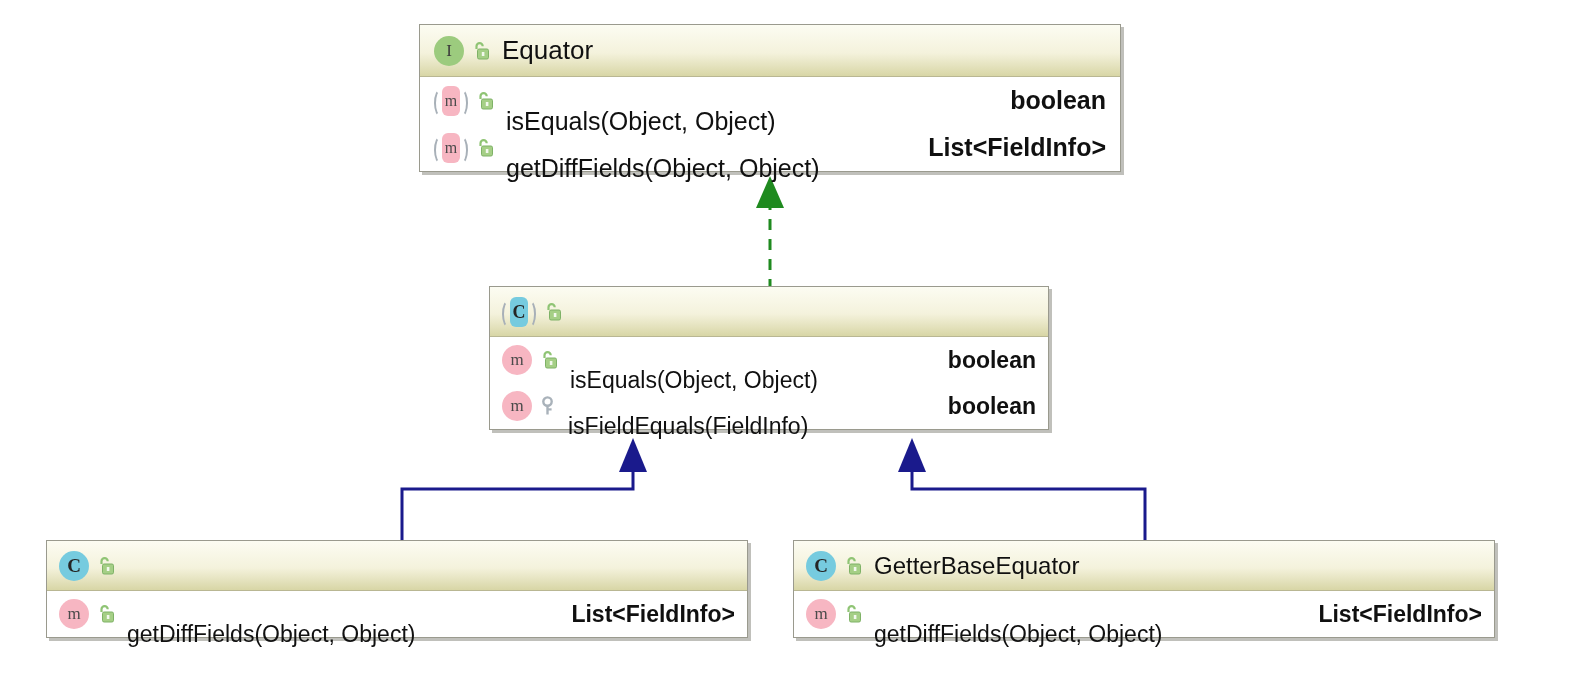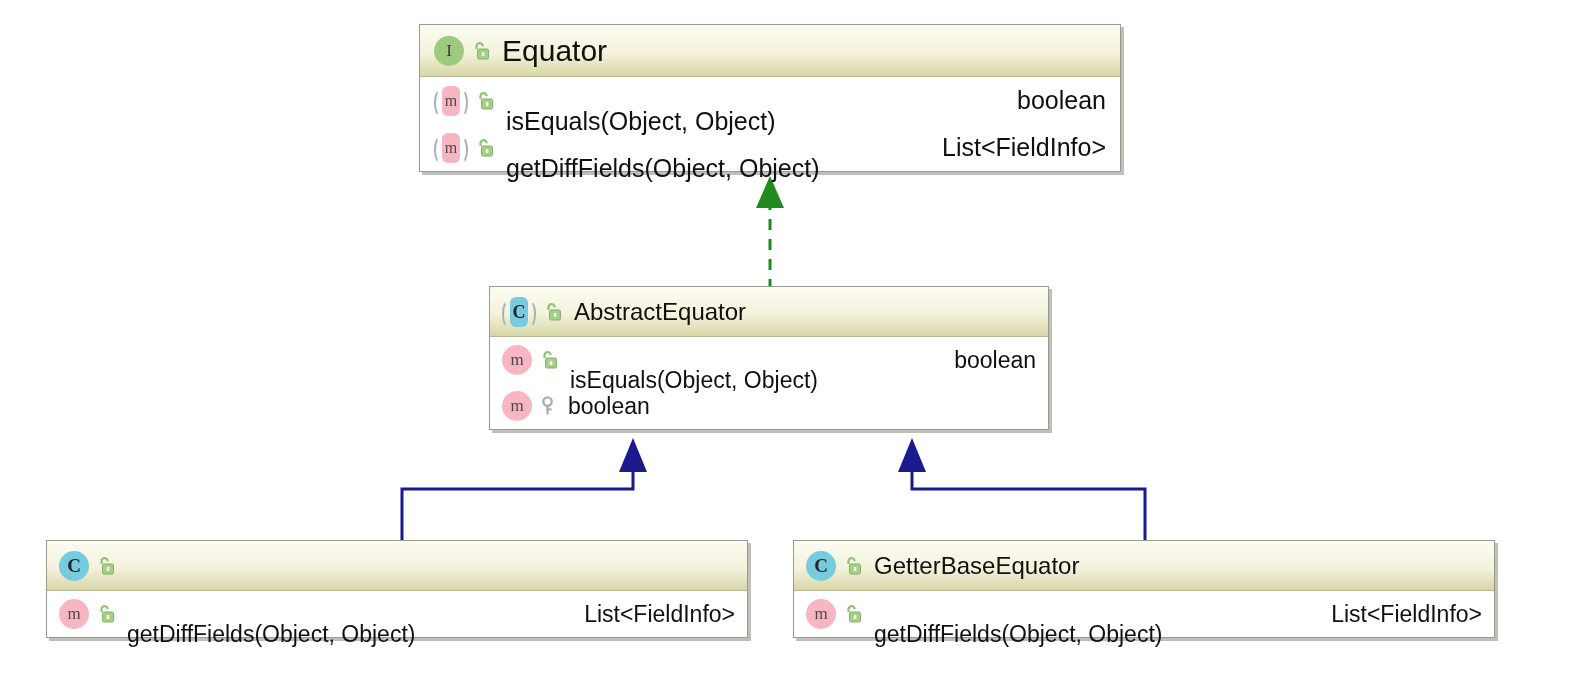--- a/index.html
+++ b/index.html
@@ -42,29 +42,30 @@
     white-space: nowrap;
     overflow: hidden;
     color: #101010;
     margin-top: 41px;
   }
   .member-ret {
     flex: 0 0 auto;
     white-space: nowrap;
     color: #101010;
     text-align: right;
+    font-weight: bold;
   }
   .class-name {
     white-space: nowrap;
     color: #101010;
   }
 
   
   .big .uml-header   { height: 52px;  padding: 0 14px; }
-  .big .class-name   { font-size: 30px; }
+  .big .class-name   { font-size: 26px; }
   .big .uml-member   { height: 47px;  padding: 0 14px; }
   .big .member-sig,
   .big .member-ret   { font-size: 25px; }
 
   .mid .uml-header   { height: 50px;  padding: 0 12px; }
   .mid .class-name   { font-size: 24px; }
   .mid .uml-member   { height: 46px;  padding: 0 12px; }
   .mid .member-sig,
   .mid .member-ret   { font-size: 23px; }
 
@@ -249,21 +250,20 @@
       </span>
       <span class="icon-gap"></span>
       <span class="icon ico-lock-public">
         <svg width="17" height="20" viewBox="0 0 17 20">
           <path d="M4.5 8 V5.2 a3.1 3.1 0 0 1 6.2 0" fill="none" stroke="#8fc474" stroke-width="2.2"></path>
           <rect x="5.5" y="8" width="11" height="10" rx="1.6" fill="#a5cf86" stroke="#7fb267" stroke-width="1"></rect>
           <rect x="9.8" y="11" width="2.6" height="4" fill="#ffffff" opacity="0.85"></rect>
         </svg>
       </span>
       <span class="icon-gap-wide"></span>
-      <span class="class-name">AbstractEquator</span>
     </div>
 
     <div class="uml-member">
       <span class="icon ico-method">m</span>
       <span class="icon-gap"></span>
       <span class="icon ico-lock-public">
         <svg width="17" height="20" viewBox="0 0 17 20">
           <path d="M4.5 8 V5.2 a3.1 3.1 0 0 1 6.2 0" fill="none" stroke="#8fc474" stroke-width="2.2"></path>
           <rect x="5.5" y="8" width="11" height="10" rx="1.6" fill="#a5cf86" stroke="#7fb267" stroke-width="1"></rect>
           <rect x="9.8" y="11" width="2.6" height="4" fill="#ffffff" opacity="0.85"></rect>
@@ -278,20 +278,21 @@
       <span class="icon ico-method">m</span>
       <span class="icon-gap"></span>
       <span class="icon ico-key-protected">
         <svg width="15" height="20" viewBox="0 0 15 20">
           <circle cx="7.5" cy="5.6" r="4.2" fill="none" stroke="#a9b2ba" stroke-width="2.4"></circle>
           <line x1="7.5" y1="9.2" x2="7.5" y2="18.5" stroke="#a9b2ba" stroke-width="2.4"></line>
           <line x1="7.5" y1="13.4" x2="11.6" y2="13.4" stroke="#a9b2ba" stroke-width="2.2"></line>
         </svg>
       </span>
       <span class="icon-gap-wide"></span>
+      <span class="member-sig">isFieldEquals(FieldInfo)</span>
       <span class="member-ret">boolean</span>
     </div>
   </div>
 
   <div class="uml-class mid" style="left:46px; top:540px; width:702px;">
     <div class="uml-header">
       <span class="icon ico-class">C</span>
       <span class="icon-gap"></span>
       <span class="icon ico-lock-public">
         <svg width="17" height="20" viewBox="0 0 17 20">

